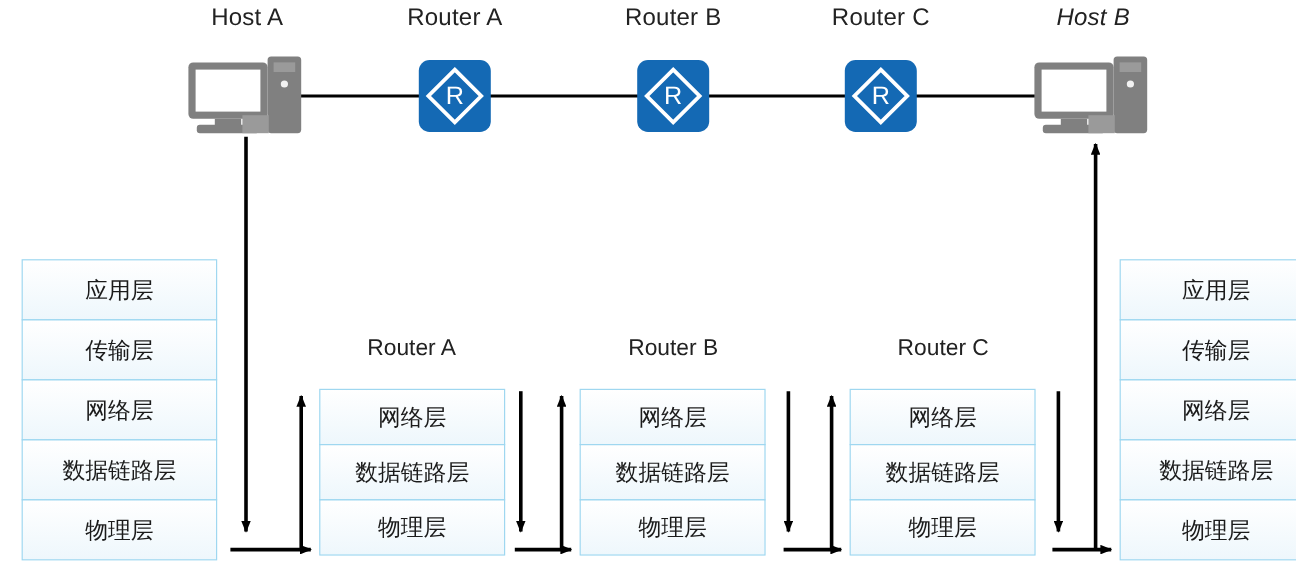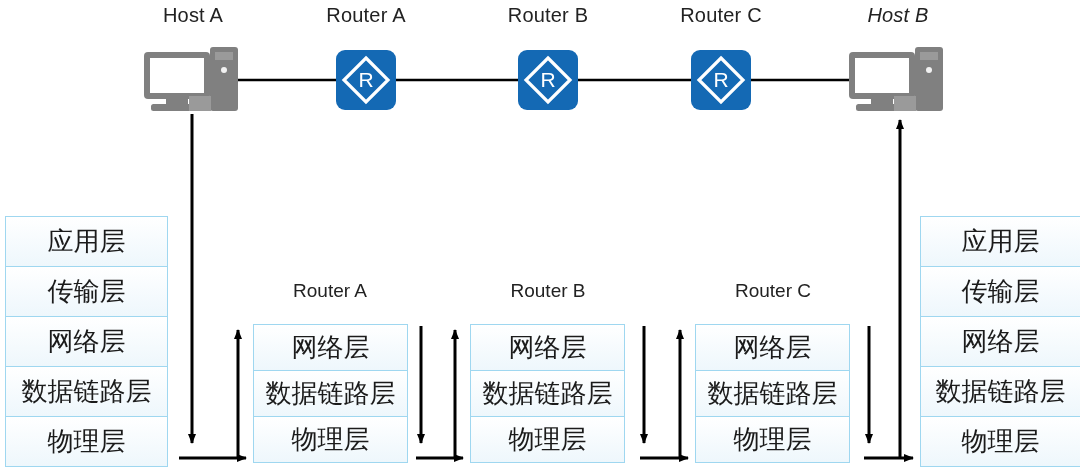--- a/index.html
+++ b/index.html
@@ -3,21 +3,21 @@
 <meta charset="utf-8">
 <style>
   html,body{margin:0;padding:0;}
   body{
     width:1080px;height:472px;
     background:#ffffff;
     font-family:"Liberation Sans","DejaVu Sans",sans-serif;
     overflow:hidden;
     position:relative;
   }
-  #stage{position:absolute;left:3px;top:0;width:1016px;height:472px;}
+  #stage{position:absolute;left:16px;top:0;width:1016px;height:472px;}
 
   
   .dev-label{
     position:absolute;
     font-size:20px;
     color:#222222;
     letter-spacing:0.2px;
     white-space:nowrap;
     text-align:center;
     transform:translateX(-50%);
@@ -33,21 +33,21 @@
     transform:translateX(-50%);
   }
 
   
   .stack{position:absolute;}
   .layer{
     box-sizing:border-box;
     border:1px solid #9fd7f0;
     background:linear-gradient(180deg,#ffffff 0%,#eef7fc 100%);
     color:#1b1b1b;
-    font-size:26px;
+    font-size:19px;
     display:flex;
     align-items:center;
     justify-content:center;
     white-space:nowrap;
     margin-top:-1px;
   }
   .layer:first-child{margin-top:0;}
 
   
   #overlay{position:absolute;left:0;top:0;width:1080px;height:472px;pointer-events:none;}

